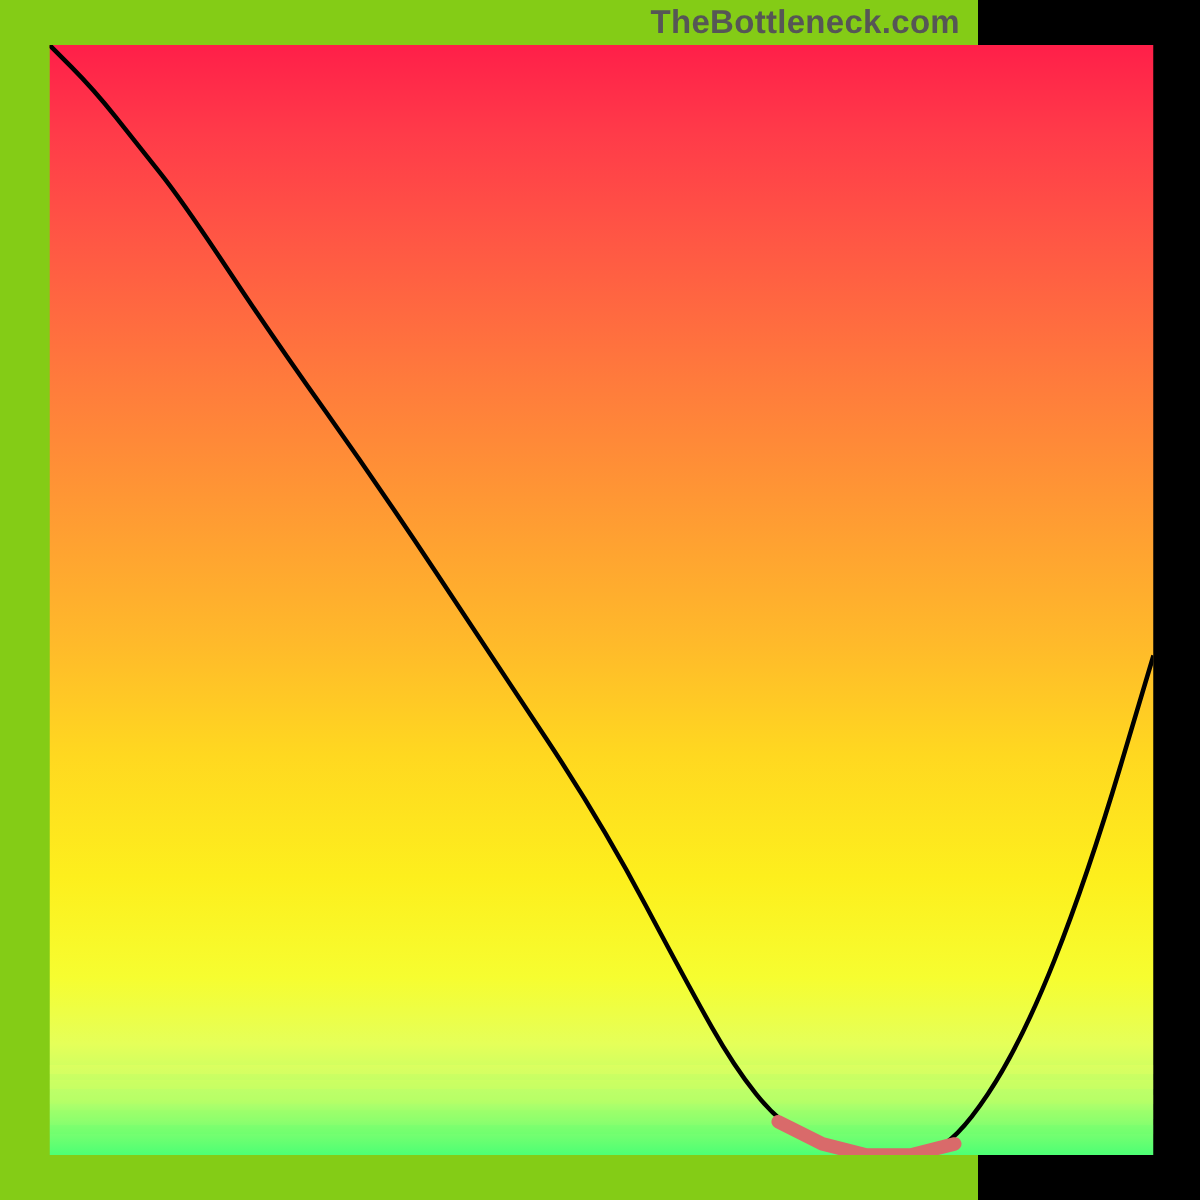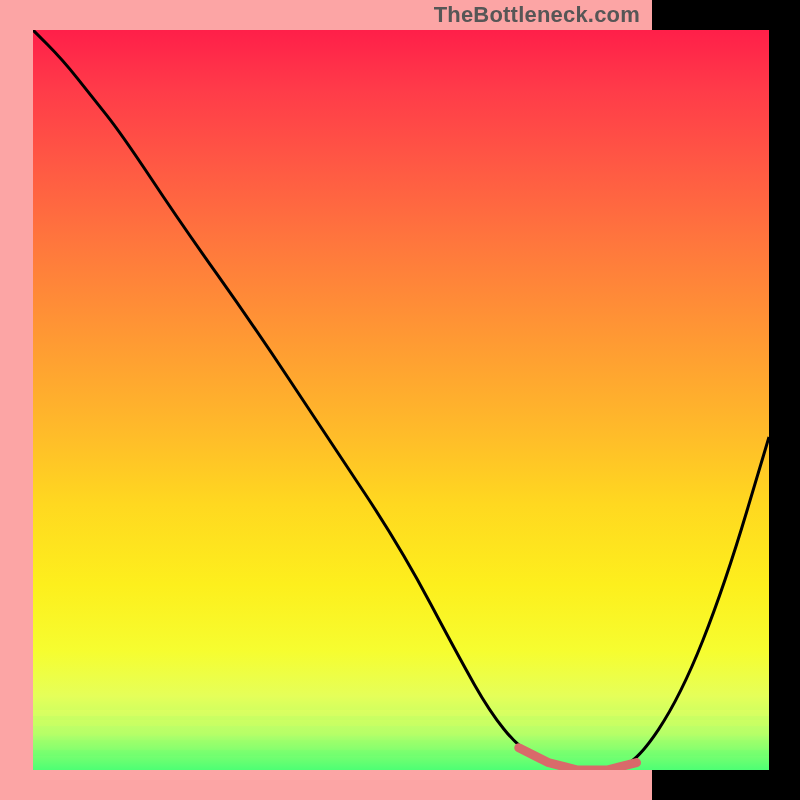--- a/index.html
+++ b/index.html
@@ -9,21 +9,21 @@
     height: 800px;
     background: #000;
     overflow: hidden;
   }
   .frame {
     position: absolute;
     left: 0;
     top: 0;
     width: 652px;
     height: 800px;
-    background: #fca5a5;
+    background: #84cc16;
   }
   .watermark {
     position: absolute;
     top: 2px;
     right: 12px;
     font-family: Arial, Helvetica, sans-serif;
     font-size: 22px;
     font-weight: 600;
     color: #565656;
     letter-spacing: 0.2px;

